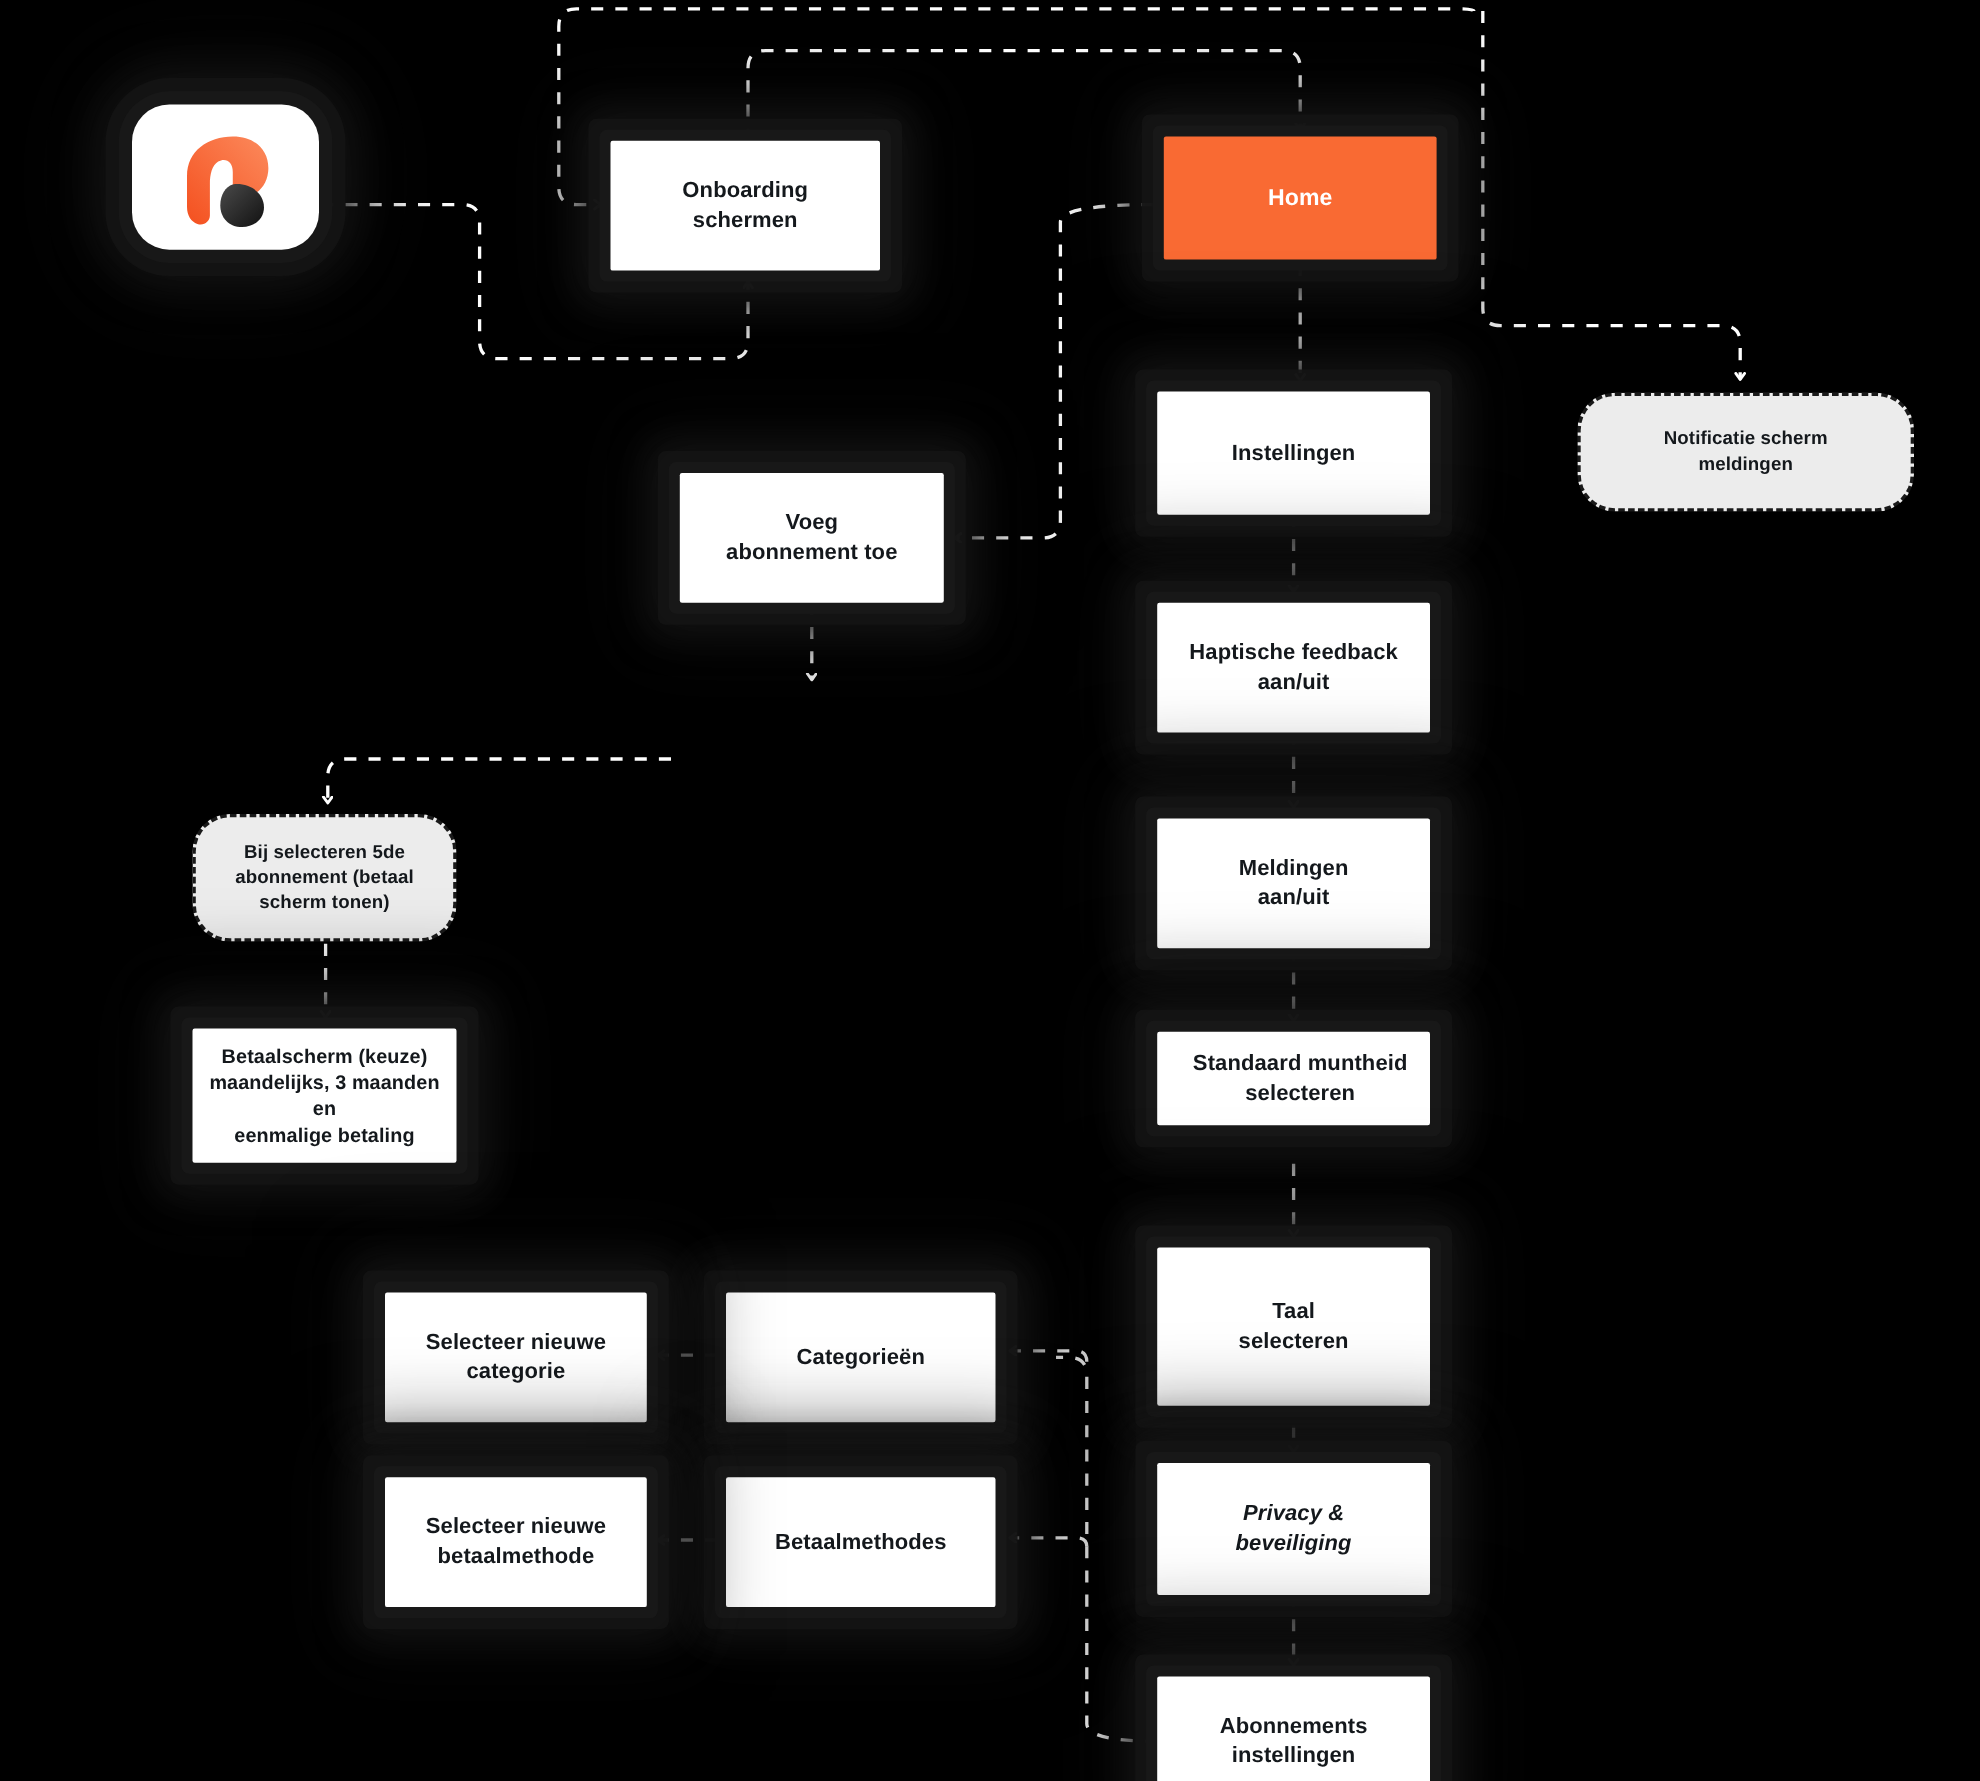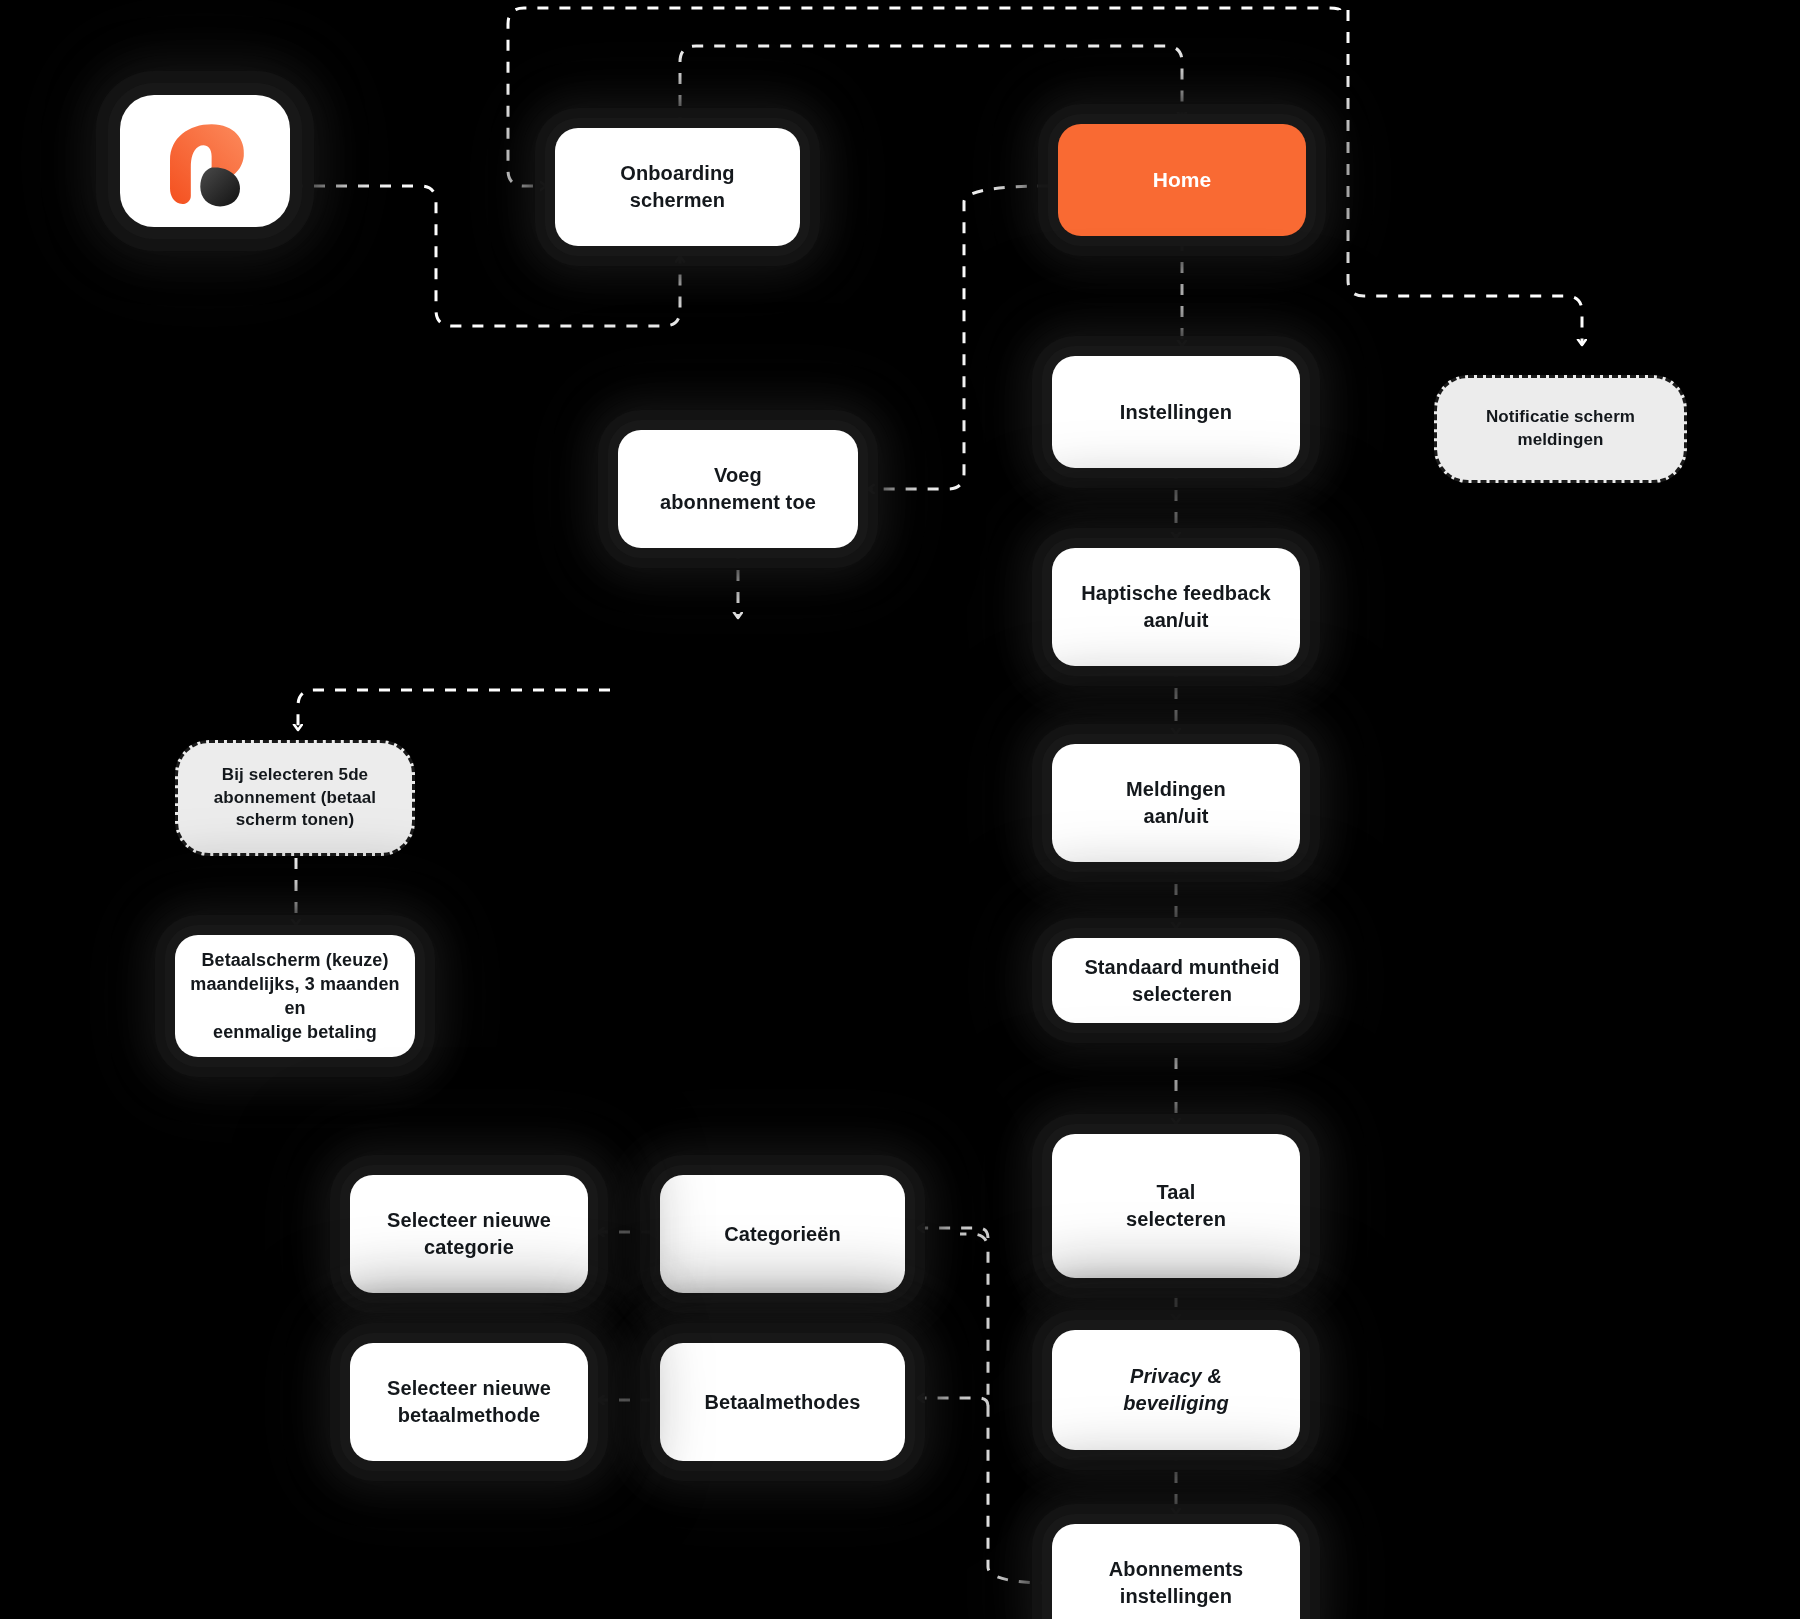--- a/index.html
+++ b/index.html
@@ -24,21 +24,21 @@
     height: 1619px;
     pointer-events: none;
     z-index: 2;
   }
   .node {
     position: absolute;
     display: flex;
     align-items: center;
     justify-content: center;
     text-align: center;
-    border-radius: 23px;
+    border-radius: 2px;
     z-index: 5;
     padding: 6px 12px;
   }
   .node .label {
     font-weight: bold;
     line-height: 1.34;
     letter-spacing: 0.1px;
     white-space: pre-line;
   }
   
@@ -157,21 +157,21 @@
 
   <div class="node screen" style="left:555px; top:128px; width:245px; height:118px;">
     <span class="label">Onboarding
 schermen</span>
   </div>
 
   <div class="node accent" style="left:1058px; top:124px; width:248px; height:112px;">
     <span class="label">Home</span>
   </div>
 
-  <div class="node note" style="left:1434px; top:375px; width:253px; height:108px;">
+  <div class="node note" style="left:1434px; top:357px; width:306px; height:108px;">
     <span class="label">Notificatie scherm
 meldingen</span>
   </div>
 
   <div class="node screen" style="left:1052px; top:356px; width:248px; height:112px;">
     <span class="label">Instellingen</span>
   </div>
 
   <div class="node screen" style="left:1052px; top:548px; width:248px; height:118px;">
     <span class="label">Haptische feedback

